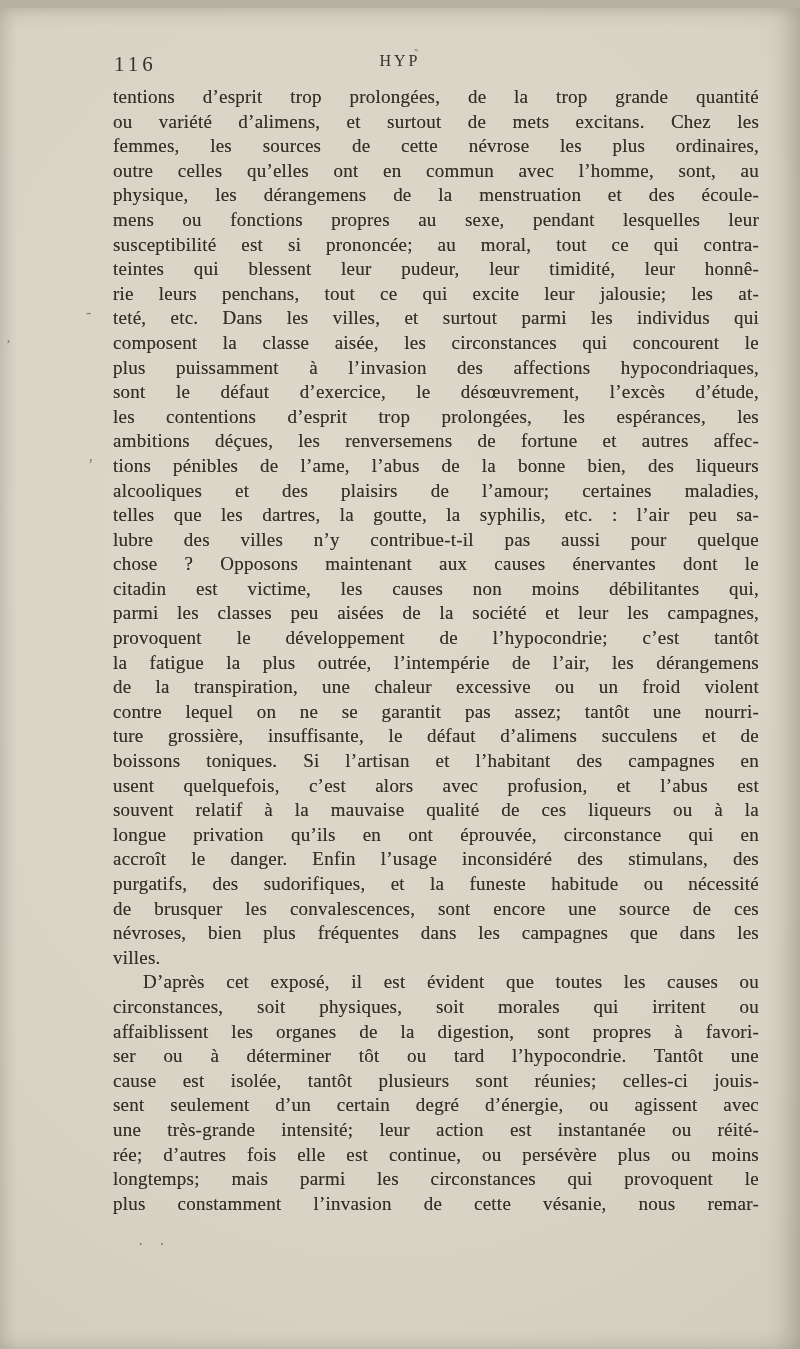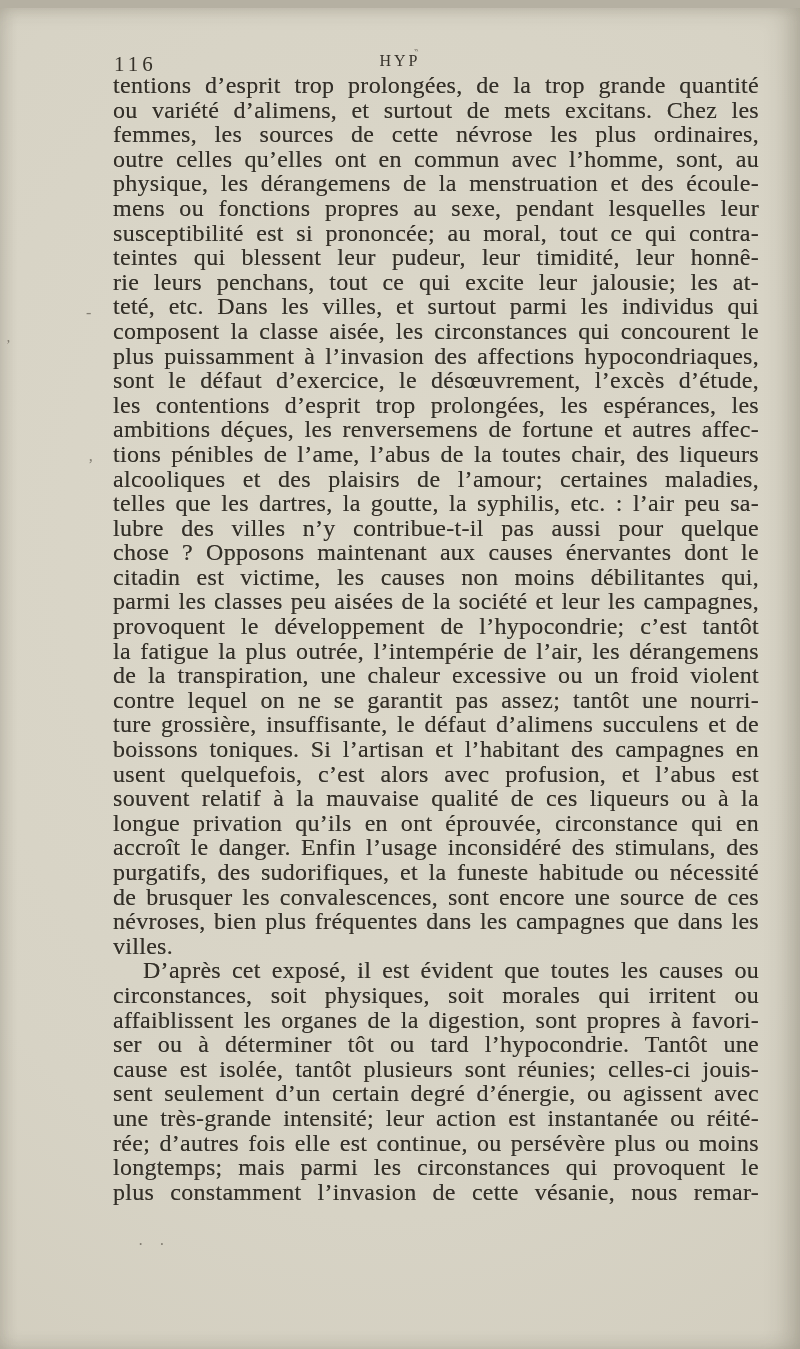--- a/index.html
+++ b/index.html
@@ -38,24 +38,24 @@
   .runtitle {
     position: absolute;
     left: 400px;
     transform: translateX(-50%);
     letter-spacing: 3px;
     font-size: 16px;
     color: #36322a;
   }
   .body-block {
     position: absolute;
-    top: 65px;
+    top: 77px;
     left: 113px;
     width: 646px;
-    font-size: 24px;
+    font-size: 19px;
     line-height: 24.6px;
     letter-spacing: 0.012em;
     text-shadow: 0 0 0.5px rgba(51,47,40,0.55);
   }
   .paragraph { margin: 0; }
   .line {
     text-align: justify;
     text-align-last: justify;
     white-space: normal;
   }
@@ -97,21 +97,21 @@
         <div class="line">mens ou fonctions propres au sexe, pendant lesquelles leur</div>
         <div class="line">susceptibilité est si prononcée; au moral, tout ce qui contra-</div>
         <div class="line">teintes qui blessent leur pudeur, leur timidité, leur honnê-</div>
         <div class="line">rie leurs penchans, tout ce qui excite leur jalousie; les at-</div>
         <div class="line">teté, etc. Dans les villes, et surtout parmi les individus qui</div>
         <div class="line">composent la classe aisée, les circonstances qui concourent le</div>
         <div class="line">plus puissamment à l’invasion des affections hypocondriaques,</div>
         <div class="line">sont le défaut d’exercice, le désœuvrement, l’excès d’étude,</div>
         <div class="line">les contentions d’esprit trop prolongées, les espérances, les</div>
         <div class="line">ambitions déçues, les renversemens de fortune et autres affec-</div>
-        <div class="line">tions pénibles de l’ame, l’abus de la toutes chair, des liqueurs</div>
+        <div class="line">tions pénibles de l’ame, l’abus de la bonne bien, des liqueurs</div>
         <div class="line">alcooliques et des plaisirs de l’amour; certaines maladies,</div>
         <div class="line">telles que les dartres, la goutte, la syphilis, etc. : l’air peu sa-</div>
         <div class="line">lubre des villes n’y contribue-t-il pas aussi pour quelque</div>
         <div class="line">chose ? Opposons maintenant aux causes énervantes dont le</div>
         <div class="line">citadin est victime, les causes non moins débilitantes qui,</div>
         <div class="line">parmi les classes peu aisées de la société et leur les campagnes,</div>
         <div class="line">provoquent le développement de l’hypocondrie; c’est tantôt</div>
         <div class="line">la fatigue la plus outrée, l’intempérie de l’air, les dérangemens</div>
         <div class="line">de la transpiration, une chaleur excessive ou un froid violent</div>
         <div class="line">contre lequel on ne se garantit pas assez; tantôt une nourri-</div>

